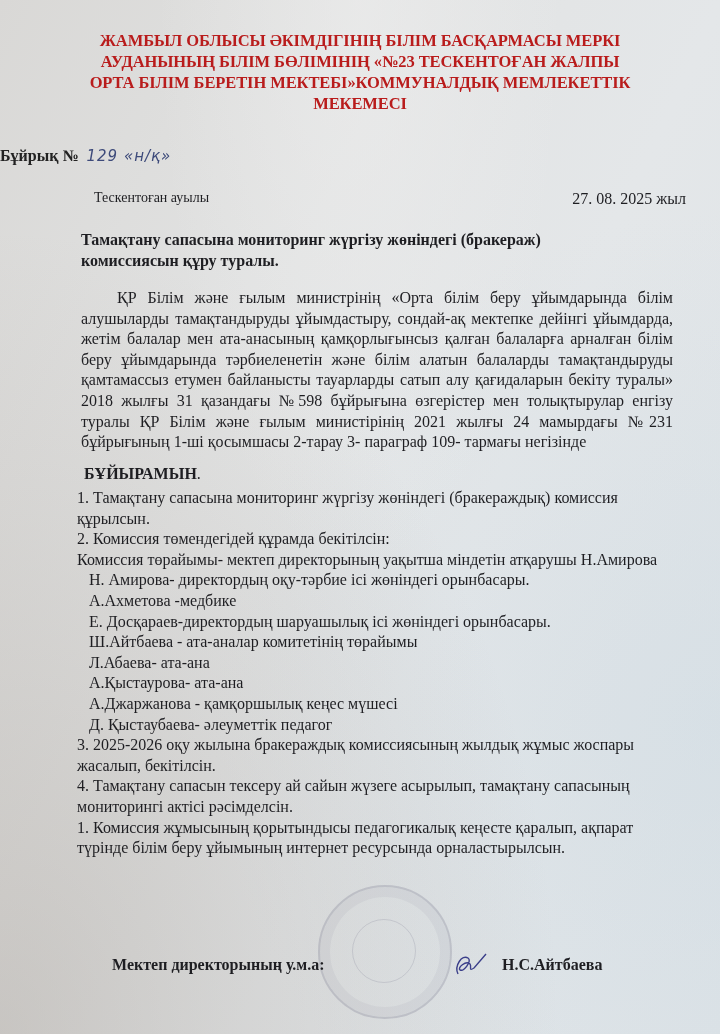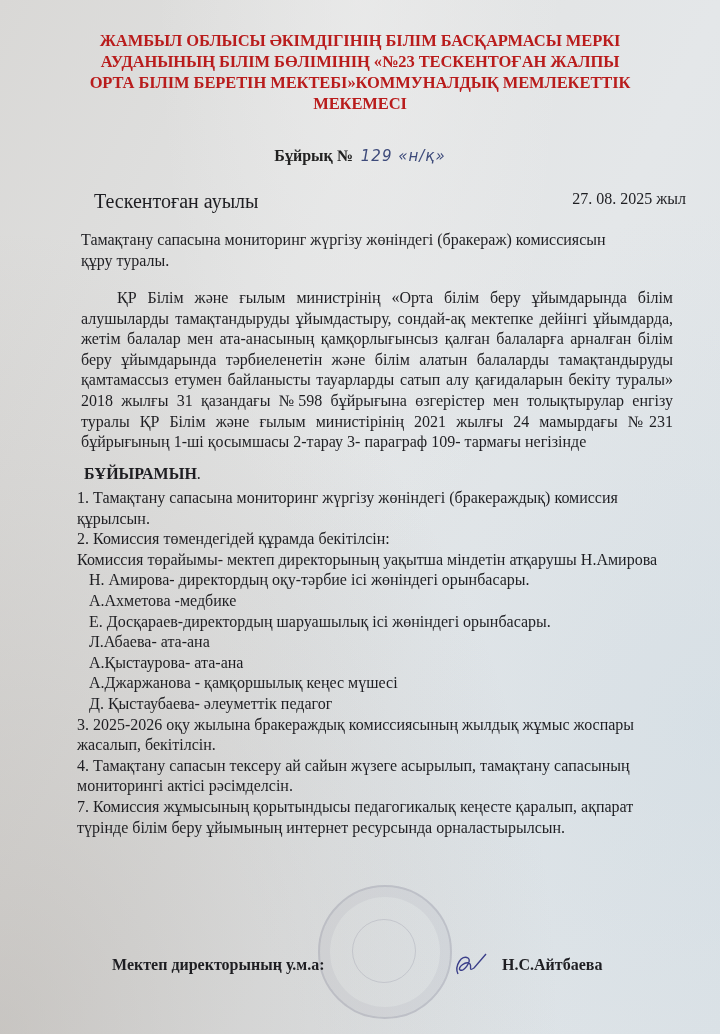--- a/index.html
+++ b/index.html
@@ -16,32 +16,32 @@
       radial-gradient(ellipse at 100% 70%, rgba(200,215,225,0.35) 0%, rgba(200,215,225,0) 50%),
       radial-gradient(ellipse at 50% 0%, rgba(240,240,240,0.5) 0%, rgba(240,240,240,0) 40%);
   }
   .page { position: absolute; inset: 0; }
   .header {
     position: absolute; left: 60px; top: 30px; width: 600px;
     text-align: center; font-weight: bold; font-size: 16.5px; line-height: 21px;
     letter-spacing: -0.1px; color: #b91c1c;
   }
   .order-title {
-    position: absolute; left: 0; top: 147px; width: 720px; text-align: center;
+    position: absolute; left: 0; top: 147px; width: 720px; 
     font-weight: bold; font-size: 16px; color: #222;
   }
   .order-title .hand {
     font-family: "DejaVu Sans", sans-serif; font-weight: normal; font-style: italic;
     font-size: 15px; color: #3d4a7a; letter-spacing: 1px; margin-left: 4px;
   }
-  .place { position: absolute; left: 94px; top: 190px; font-size: 20px; }
+  .place { position: absolute; left: 94px; top: 190px; font-size: 14px; }
   .date { position: absolute; right: 34px; top: 190px; font-size: 16px; }
   .subject {
     position: absolute; left: 81px; top: 229px; width: 560px;
-    font-weight: normal; font-size: 16px; line-height: 21px;
+    font-weight: bold; font-size: 16px; line-height: 21px;
   }
   .preamble {
     position: absolute; left: 81px; top: 288px; width: 592px;
     font-size: 16px; line-height: 20.6px; text-align: justify; text-indent: 36px;
   }
   .decree { position: absolute; left: 84px; top: 465px; font-weight: bold; font-size: 16px; }
   .decree .dot { font-weight: normal; }
   .body {
     position: absolute; left: 77px; top: 488px; width: 600px;
     font-size: 16px; line-height: 20.6px;
@@ -94,27 +94,28 @@
 
   <div class="decree"><span>БҰЙЫРАМЫН</span><span class="dot">.</span></div>
 
   <div class="body">
     <p>1. Тамақтану сапасына мониторинг жүргізу жөніндегі (бракераждық) комиссия құрылсын.</p>
     <p>2. Комиссия төмендегідей құрамда бекітілсін:</p>
     <p class="chair" style="text-indent:0;padding-left:0;">Комиссия төрайымы- мектеп директорының уақытша міндетін атқарушы Н.Амирова</p>
     <p class="member">Н. Амирова- директордың оқу-тәрбие ісі жөніндегі орынбасары.</p>
     <p class="member">А.Ахметова -медбике</p>
     <p class="member">Е. Досқараев-директордың шаруашылық ісі жөніндегі орынбасары.</p>
+    <p class="member">Ш.Айтбаева - ата-аналар комитетінің төрайымы</p>
     <p class="member">Л.Абаева- ата-ана</p>
     <p class="member">А.Қыстаурова- ата-ана</p>
     <p class="member">А.Джаржанова - қамқоршылық кеңес мүшесі</p>
     <p class="member">Д. Қыстаубаева- әлеуметтік педагог</p>
     <p>3. 2025-2026 оқу жылына бракераждық комиссиясының жылдық жұмыс жоспары жасалып, бекітілсін.</p>
     <p>4. Тамақтану сапасын тексеру ай сайын жүзеге асырылып, тамақтану сапасының мониторингі актісі рәсімделсін.</p>
-    <p>7.  Комиссия жұмысының қорытындысы педагогикалық кеңесте қаралып, ақпарат түрінде білім беру ұйымының интернет  ресурсында орналастырылсын.</p>
+    <p>1.  Комиссия жұмысының қорытындысы педагогикалық кеңесте қаралып, ақпарат түрінде білім беру ұйымының интернет  ресурсында орналастырылсын.</p>
   </div>
 
   <div class="stamp"></div>
 
   <div class="signature-row">
     <span class="sig-label">Мектеп директорының у.м.а:</span>
     <span class="sig-scrawl">
       <svg width="40" height="32" viewBox="0 0 40 32">
         <path d="M6 26 C2 18, 10 6, 16 10 C20 13, 12 24, 8 22 C5 20, 14 12, 18 16 C20 18, 16 24, 22 20 L34 6" fill="none" stroke="#3b3f8a" stroke-width="1.4"></path>
       </svg>

